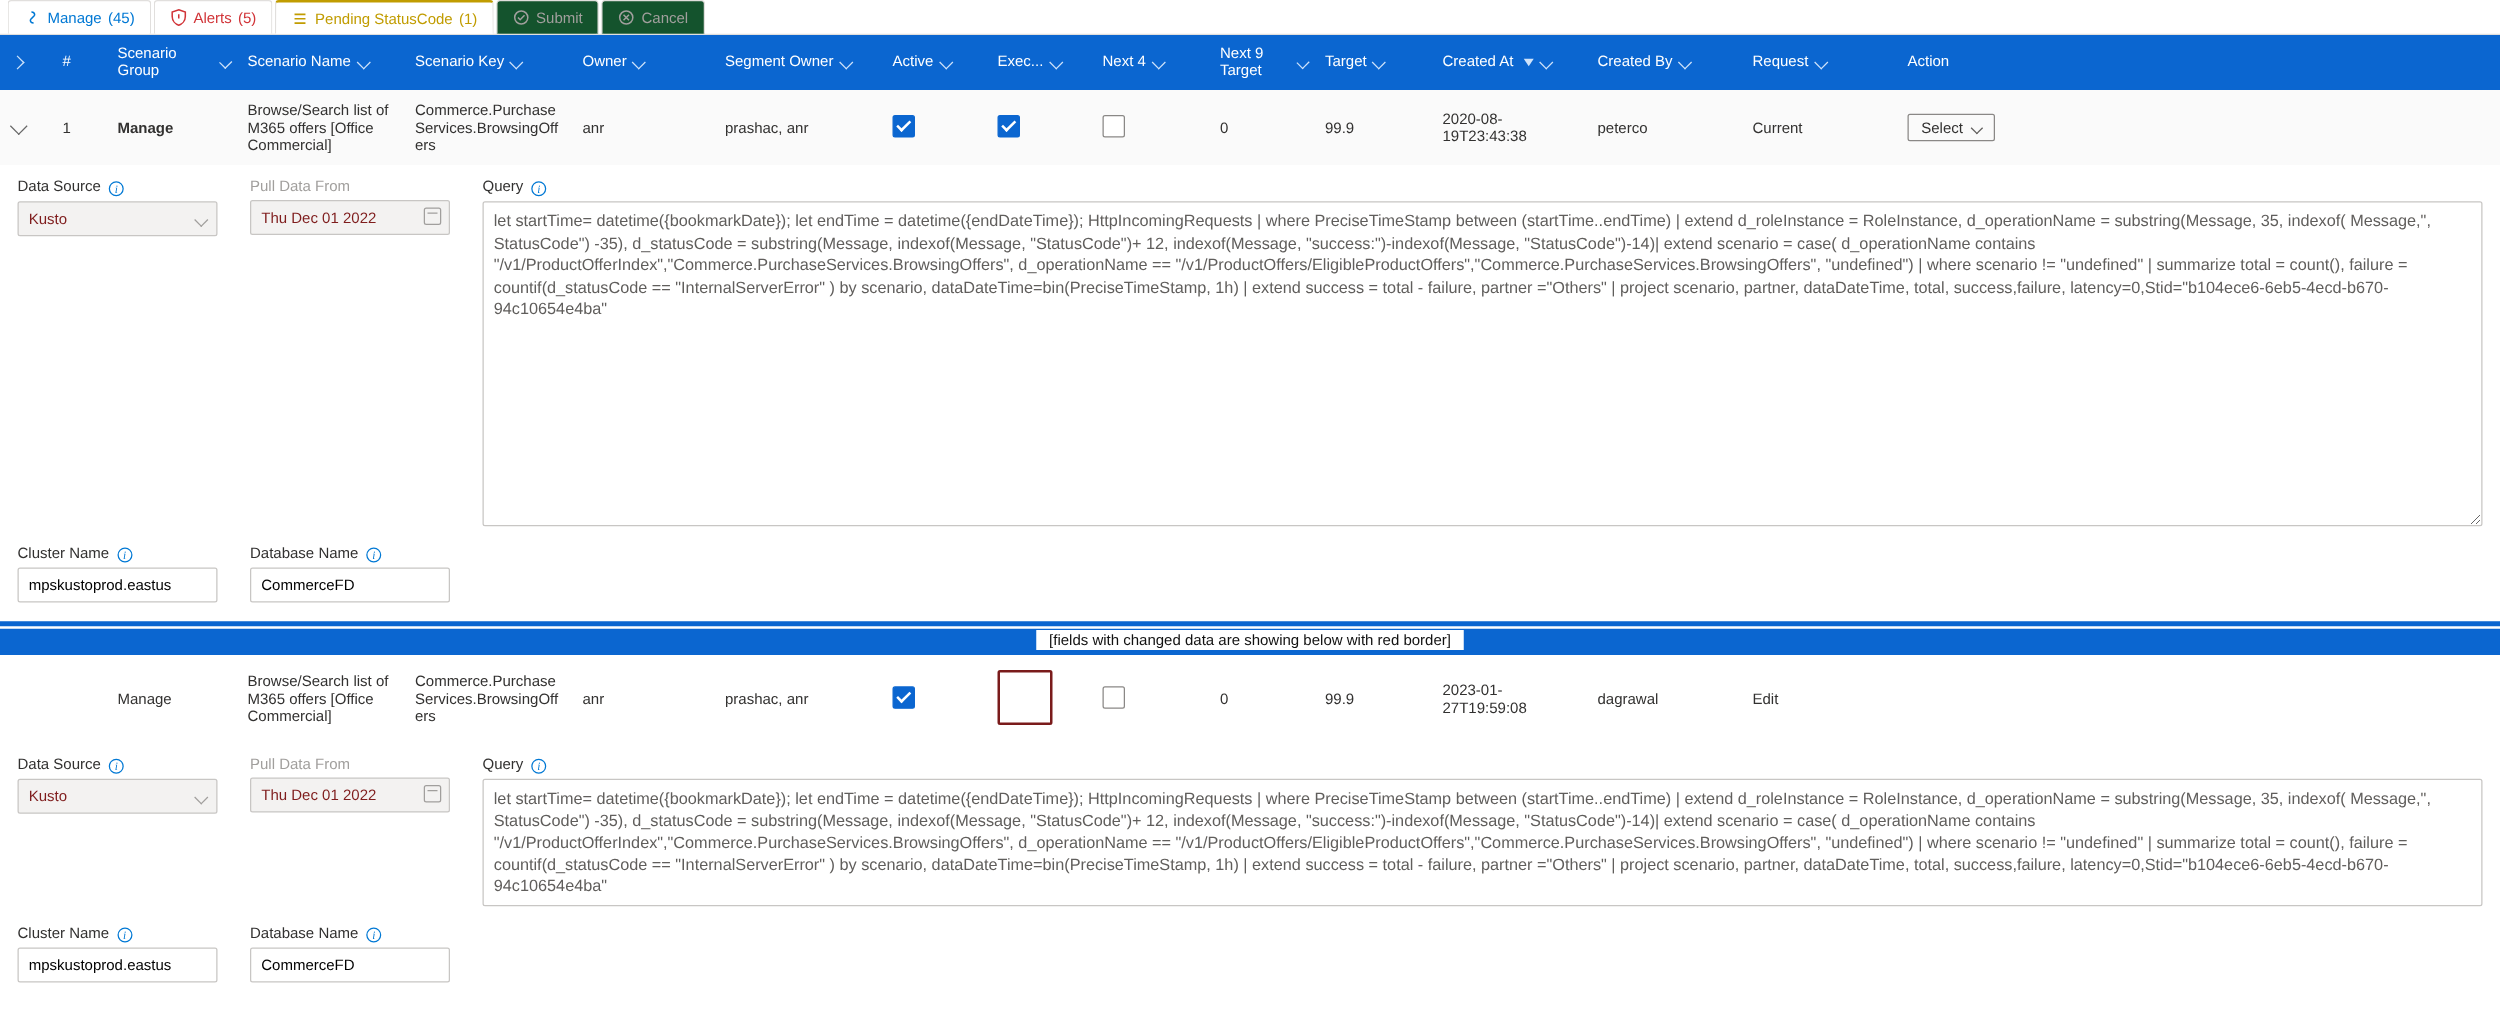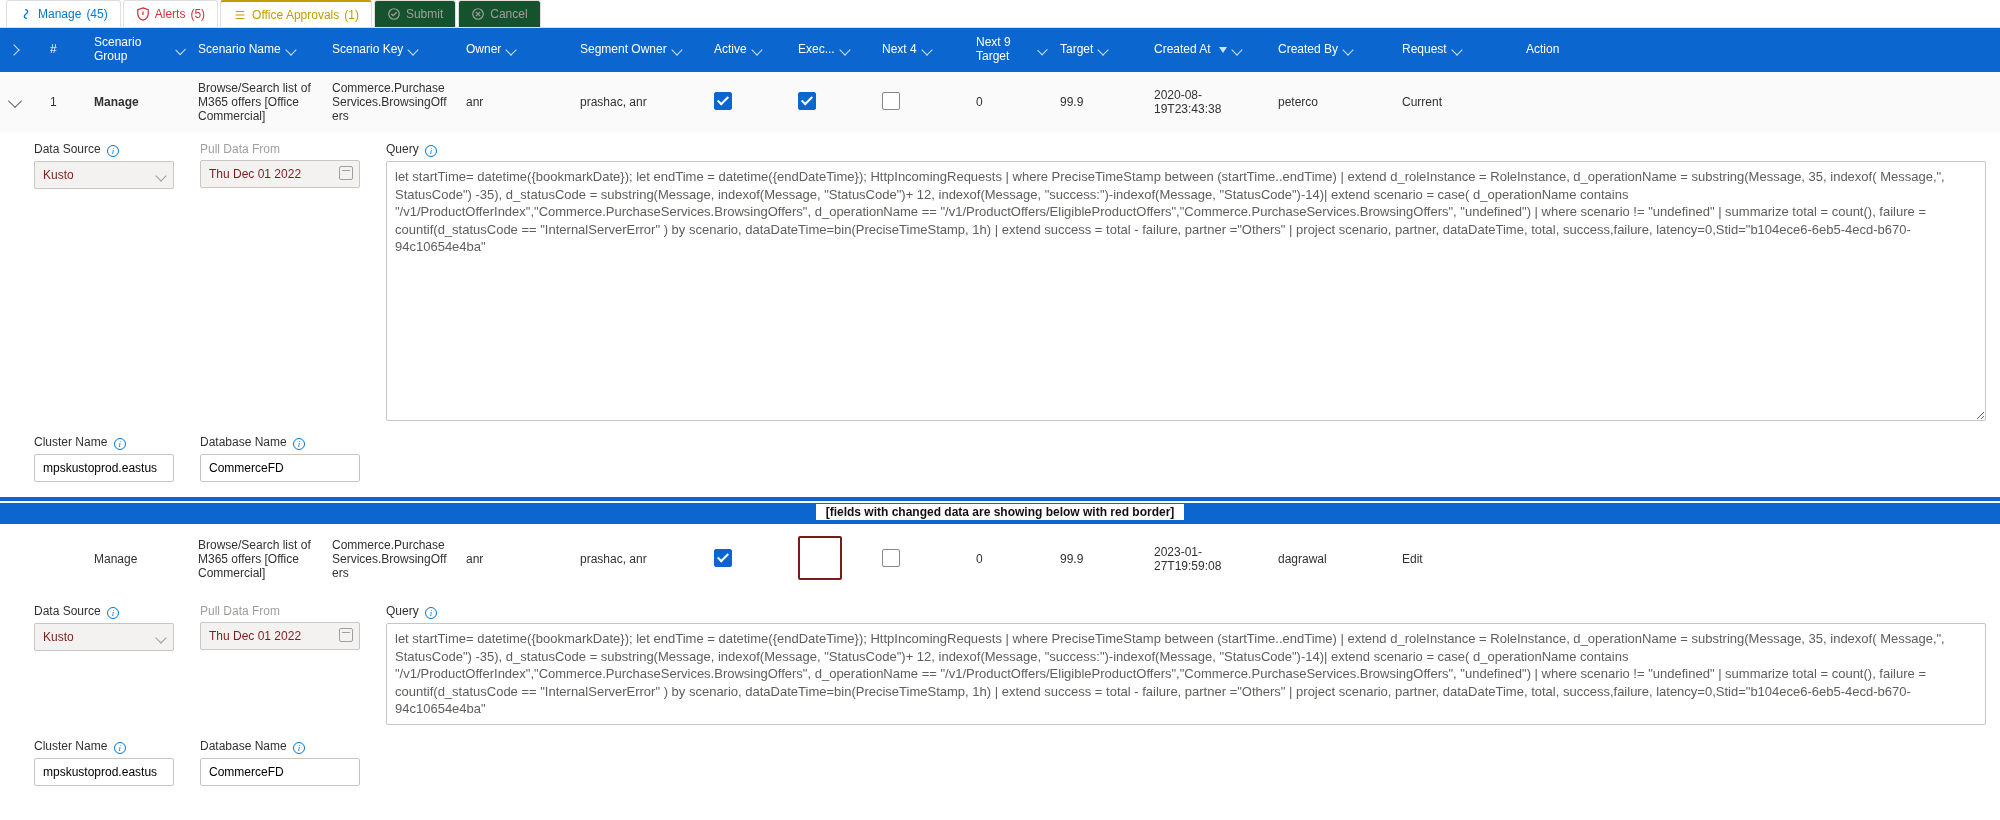--- a/index.html
+++ b/index.html
@@ -198,29 +198,29 @@
     font-size: 12px;
     border-top: 3px solid #fff;
     border-bottom: 3px solid #0b66d0;
     position: relative;
     margin-top: 4px;
   }
   .separator-band .inner {
     background: #fff;
     color: #111;
     padding: 1px 10px;
-    font-weight: 700;
+    font-weight: 400;
     font-size: 12px;
   }
   .separator-band::before {
     content:""; position:absolute; left:0; right:0; top:-6px; height:4px; background:#0b66d0;
   }
   .changed-row { min-height: 70px; font-size: 12px; }
   .query-col { grid-column: 3 / 4; }
-  .left-col  { grid-column: 1 / 2; margin-left: 20px; }
+  .left-col  { grid-column: 1 / 2; }
   .mid-col   { grid-column: 2 / 3; }
   .svg-tab-icon { width:14px;height:14px;fill:none;stroke:currentColor;stroke-width:1.4;}
 </style>
 </head>
 <body>
 
 <div class="tabs">
   <div class="tab blue">
     <svg class="svg-tab-icon" viewBox="0 0 16 16">
         <path d="M6 10l4-4M7 3h0a3 3 0 0 1 3 3M9 13h0a3 3 0 0 1-3-3"></path>
@@ -233,21 +233,21 @@
         <path d="M8 1l6 2v4c0 4-3 7-6 8-3-1-6-4-6-8V3l6-2z"></path>
         <path d="M8 5v4M8 11h0"></path>
       </svg>
     <span>Alerts</span>
     <span class="count">(5)</span>
   </div>
   <div class="tab gold">
     <svg class="svg-tab-icon" viewBox="0 0 16 16">
         <path d="M3 4h10M3 8h10M3 12h10"></path>
       </svg>
-    <span>Office Approvals</span>
+    <span>Pending StatusCode</span>
     <span class="count">(1)</span>
   </div>
   <div class="tab disabled">
     <svg class="svg-tab-icon" viewBox="0 0 16 16" style="stroke:#a19f9d">
         <circle cx="8" cy="8" r="6"></circle>
         <path d="M5 8l2 2 4-4"></path>
       </svg>
     <span>Submit</span>
   </div>
   <div class="tab disabled">
@@ -333,20 +333,26 @@
   <div>anr</div>
   <div>prashac, anr</div>
   <div><span class="chk checked"></span></div>
   <div><span class="chk checked"></span></div>
   <div><span class="chk"></span></div>
   <div>0</div>
   <div>99.9</div>
   <div>2020-08-19T23:43:38</div>
   <div>peterco</div>
   <div>Current</div>
+  <div>
+    <span class="select-btn">
+      <span>Select</span>
+      <span class="chev"></span>
+    </span>
+  </div>
 </div>
 
 <div class="detail-panel">
   <div class="left-col">
     <span class="field-label">
       <span>Data Source</span>
       <span class="info-icon">i</span>
     </span>
     <div class="select-wrap">
       <input class="select-input" readonly="" value="Kusto" style="">

